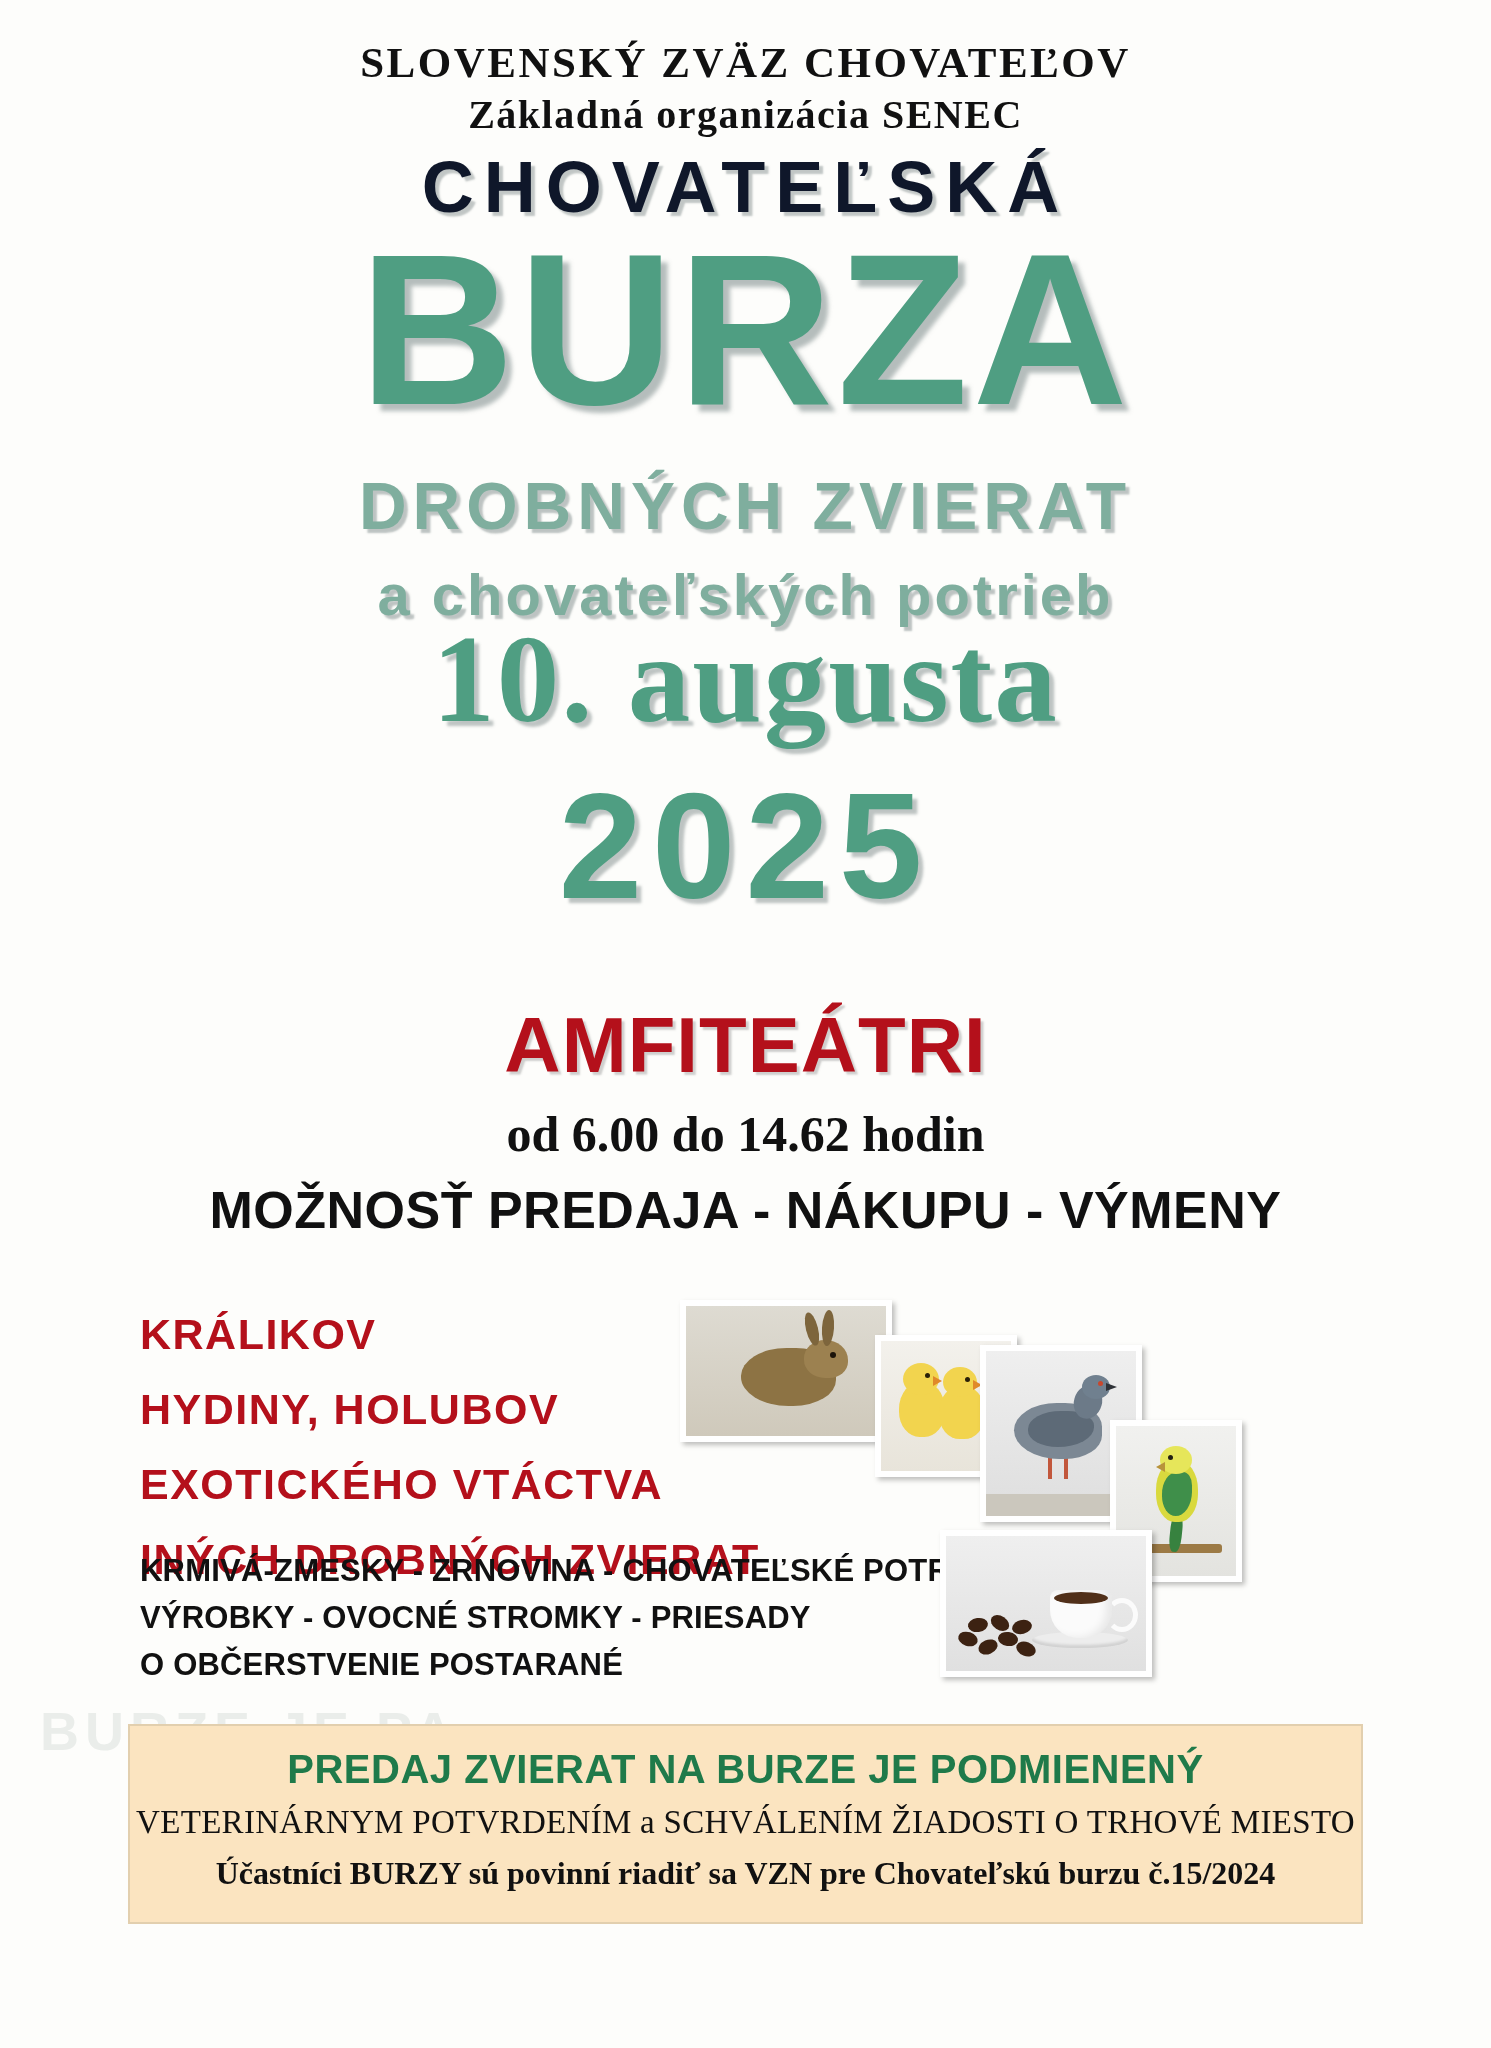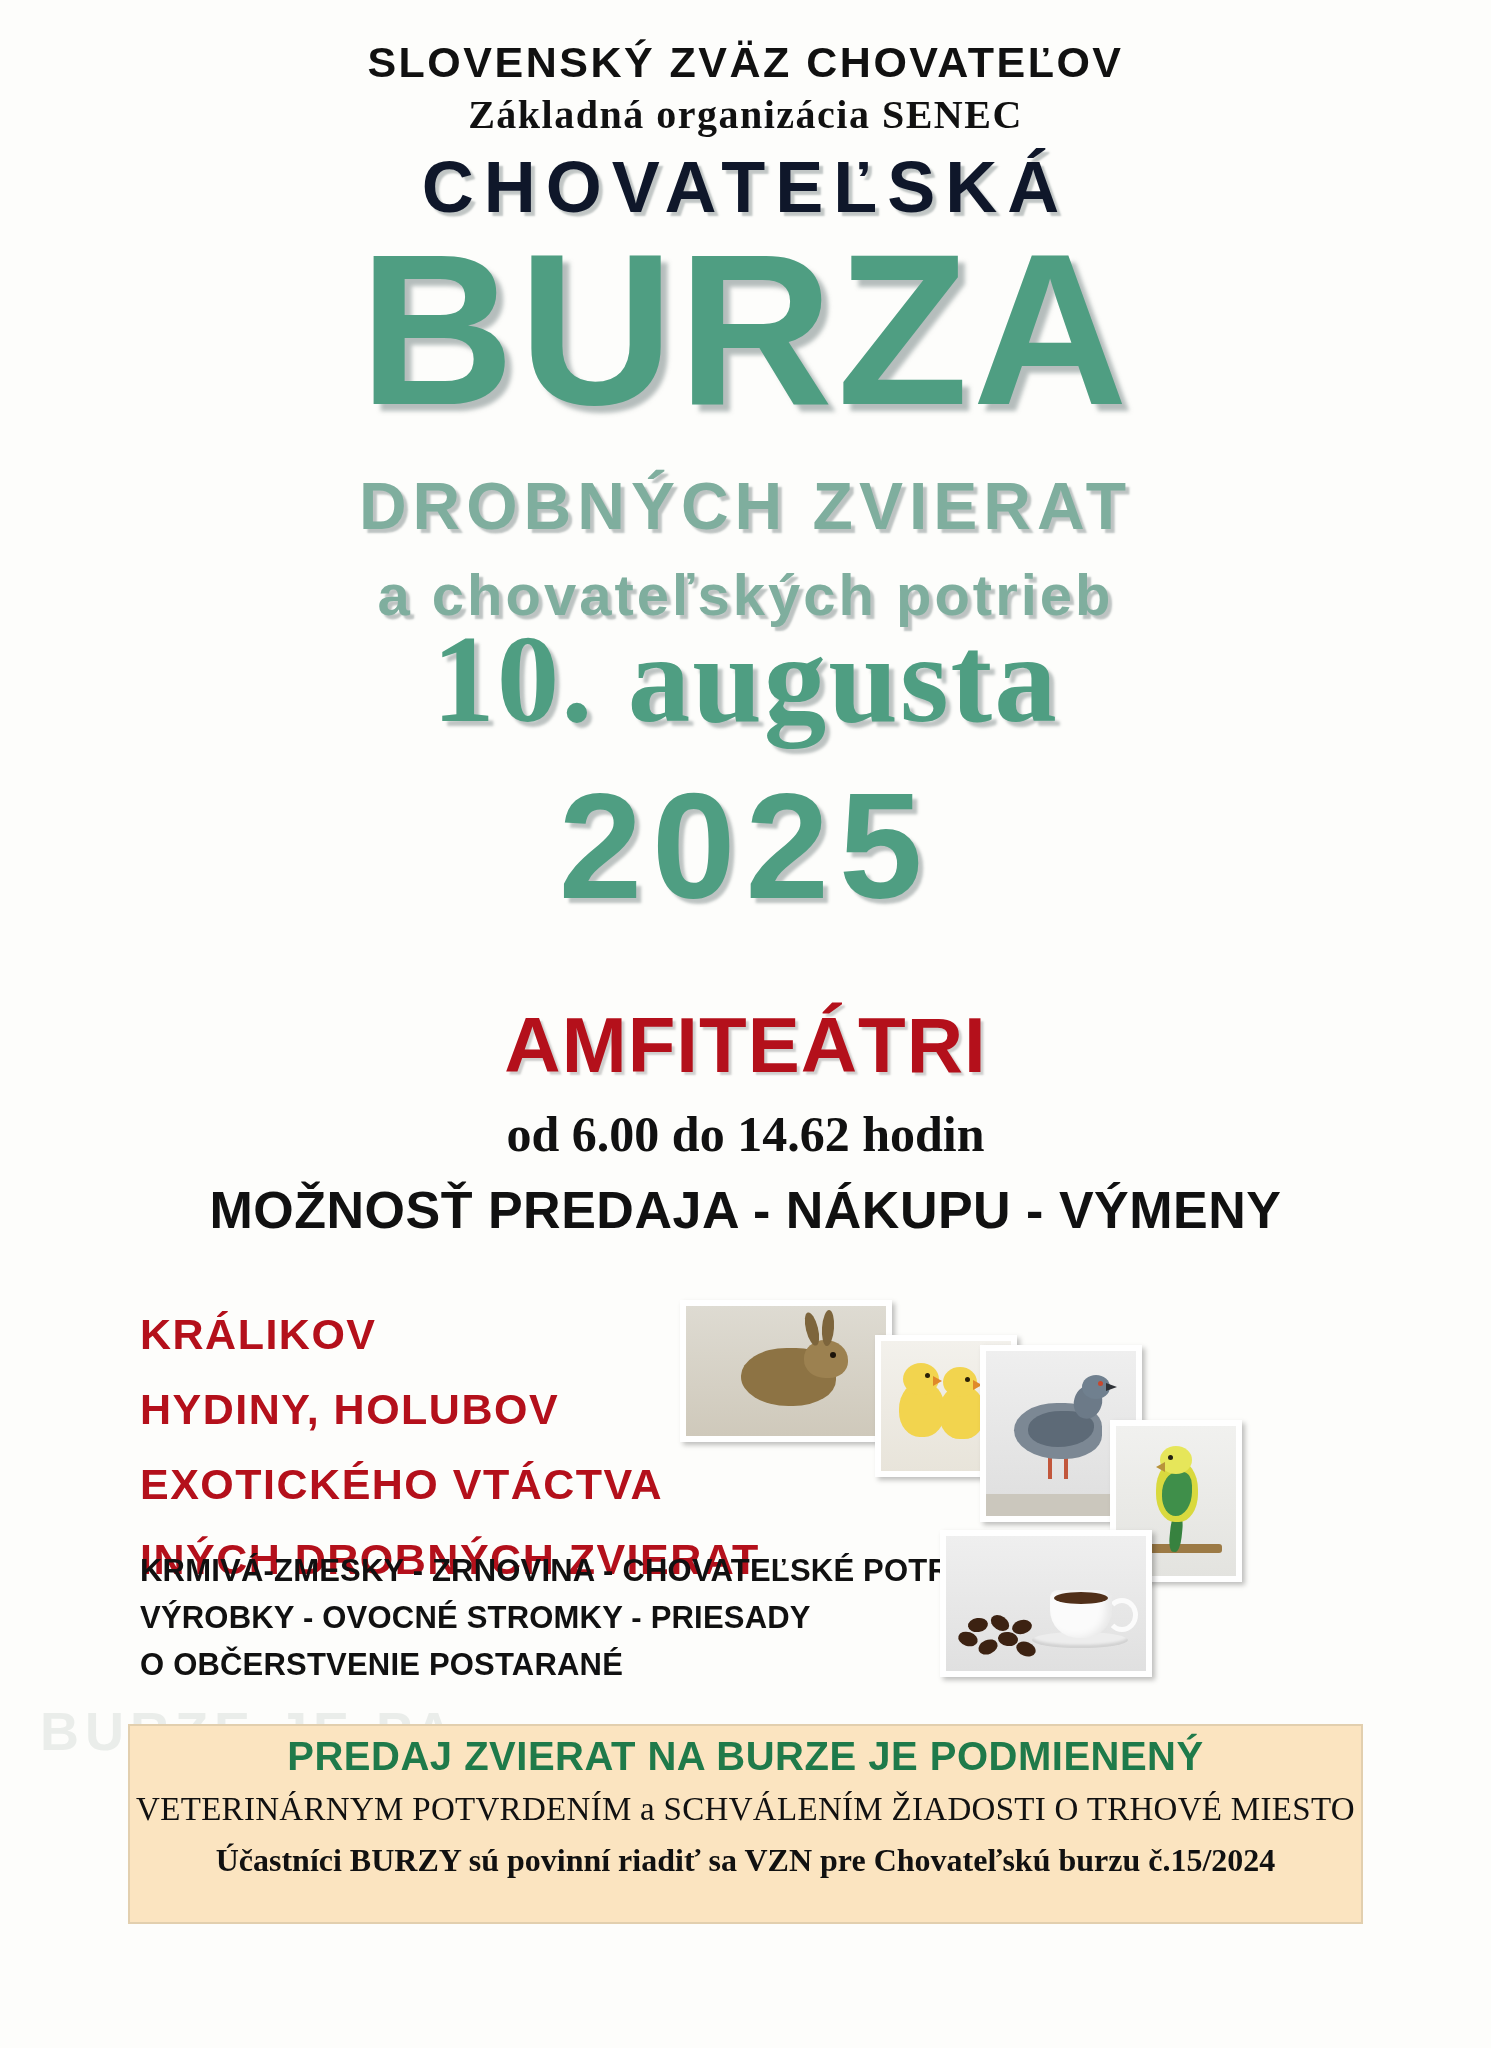--- a/index.html
+++ b/index.html
@@ -25,21 +25,21 @@
 
   
   .org-block {
     position: absolute;
     top: 40px;
     left: 0;
     width: 100%;
     text-align: center;
   }
   .org-line1 {
-    font-family: Liberation Sans, sans-serif;
+    font-family: Liberation Serif, serif;
     font-weight: bold;
     font-size: 43px;
     letter-spacing: 2.5px;
     color: #111;
     line-height: 1.05;
   }
   .org-line2 {
     font-family: "Liberation Serif", serif;
     font-weight: bold;
     font-size: 40px;
@@ -442,21 +442,21 @@
   
   .notice {
     position: absolute;
     left: 128px;
     top: 1724px;
     width: 1235px;
     height: 200px;
     background: #fbe4c0;
     border: 2px solid #e2cfae;
     text-align: center;
-    padding-top: 8px;
+    padding-top: 21px;
     box-sizing: border-box;
   }
   .notice-1 {
     font-family: "Liberation Sans", sans-serif;
     font-weight: bold;
     font-size: 40px;
     color: #1f7a4a;
     letter-spacing: 0.5px;
   }
   .notice-2 {

